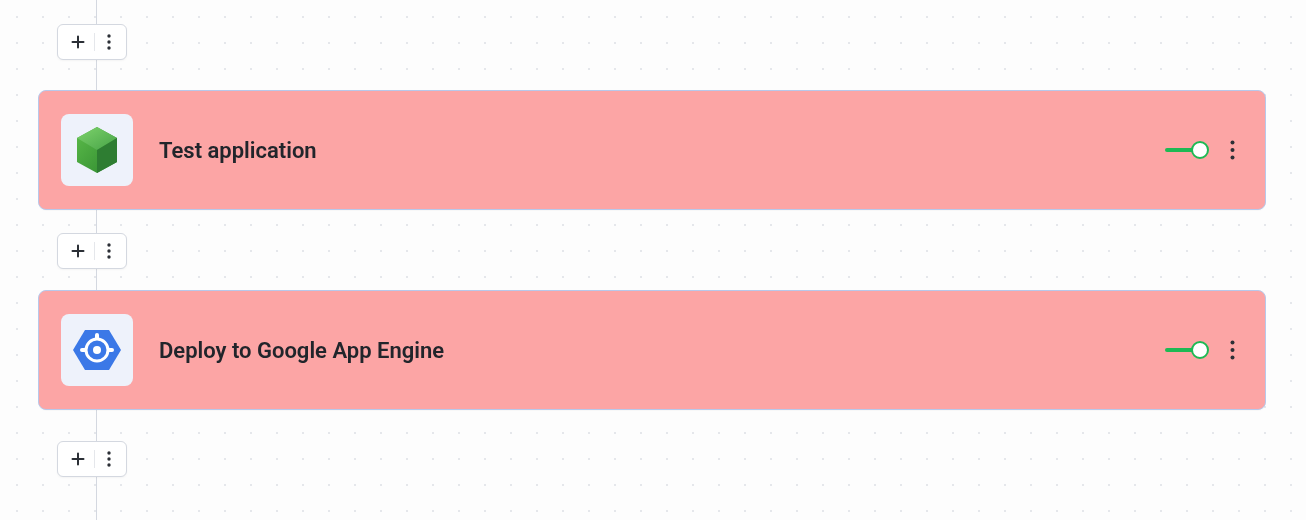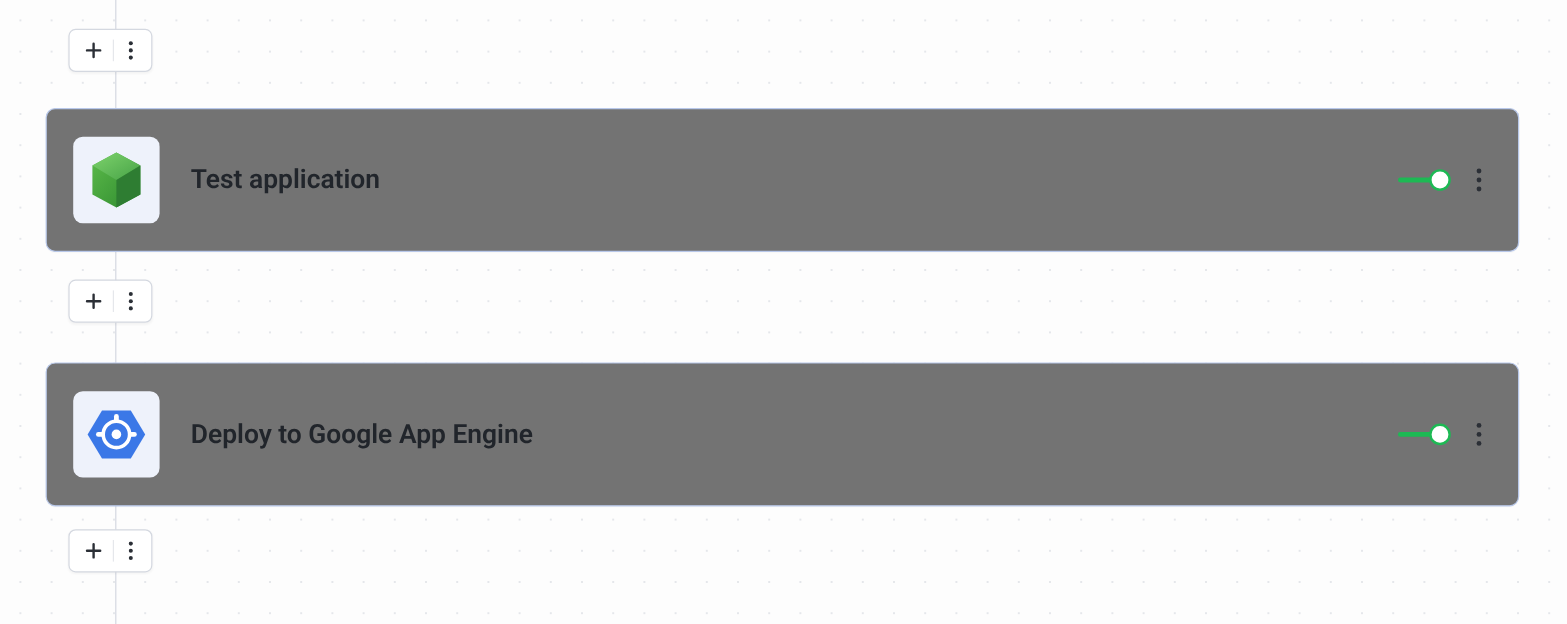--- a/index.html
+++ b/index.html
@@ -61,21 +61,21 @@
     justify-content: center;
     cursor: pointer;
   }
 
   
   .card {
     position: absolute;
     left: 38px;
     width: 1228px;
     height: 120px;
-    background: #737373;
+    background: #fca5a5;
     border: 1px solid #b8c8ea;
     border-radius: 8px;
     display: flex;
     align-items: center;
     padding: 0 24px 0 22px;
     box-shadow: 0 1px 0 rgba(0,0,0,0.02);
   }
   .card .iconbox {
     width: 72px;
     height: 72px;
@@ -200,21 +200,21 @@
   <span class="vdiv"></span>
   <span class="dots">
     <svg width="4" height="16" viewBox="0 0 4 16">
       <circle cx="2" cy="2" r="1.7" fill="#2b2f36"></circle>
       <circle cx="2" cy="8" r="1.7" fill="#2b2f36"></circle>
       <circle cx="2" cy="14" r="1.7" fill="#2b2f36"></circle>
     </svg>
   </span>
 </div>
 
-<div class="card" style="top:302px">
+<div class="card" style="top:290px">
   <div class="iconbox">
     <span>
       <svg width="50" height="46" viewBox="0 0 50 46">
         <polygon points="13,3 37,3 49,23 37,43 13,43 1,23" fill="#3b78e7"></polygon>
         <circle cx="25" cy="23" r="11" fill="none" stroke="#fff" stroke-width="3"></circle>
         <circle cx="25" cy="23" r="4" fill="#fff"></circle>
         <rect x="8" y="21" width="7" height="4" rx="2" fill="#fff"></rect>
         <rect x="35" y="21" width="7" height="4" rx="2" fill="#fff"></rect>
         <rect x="23" y="6" width="4" height="7" rx="2" fill="#fff"></rect>
       </svg>

